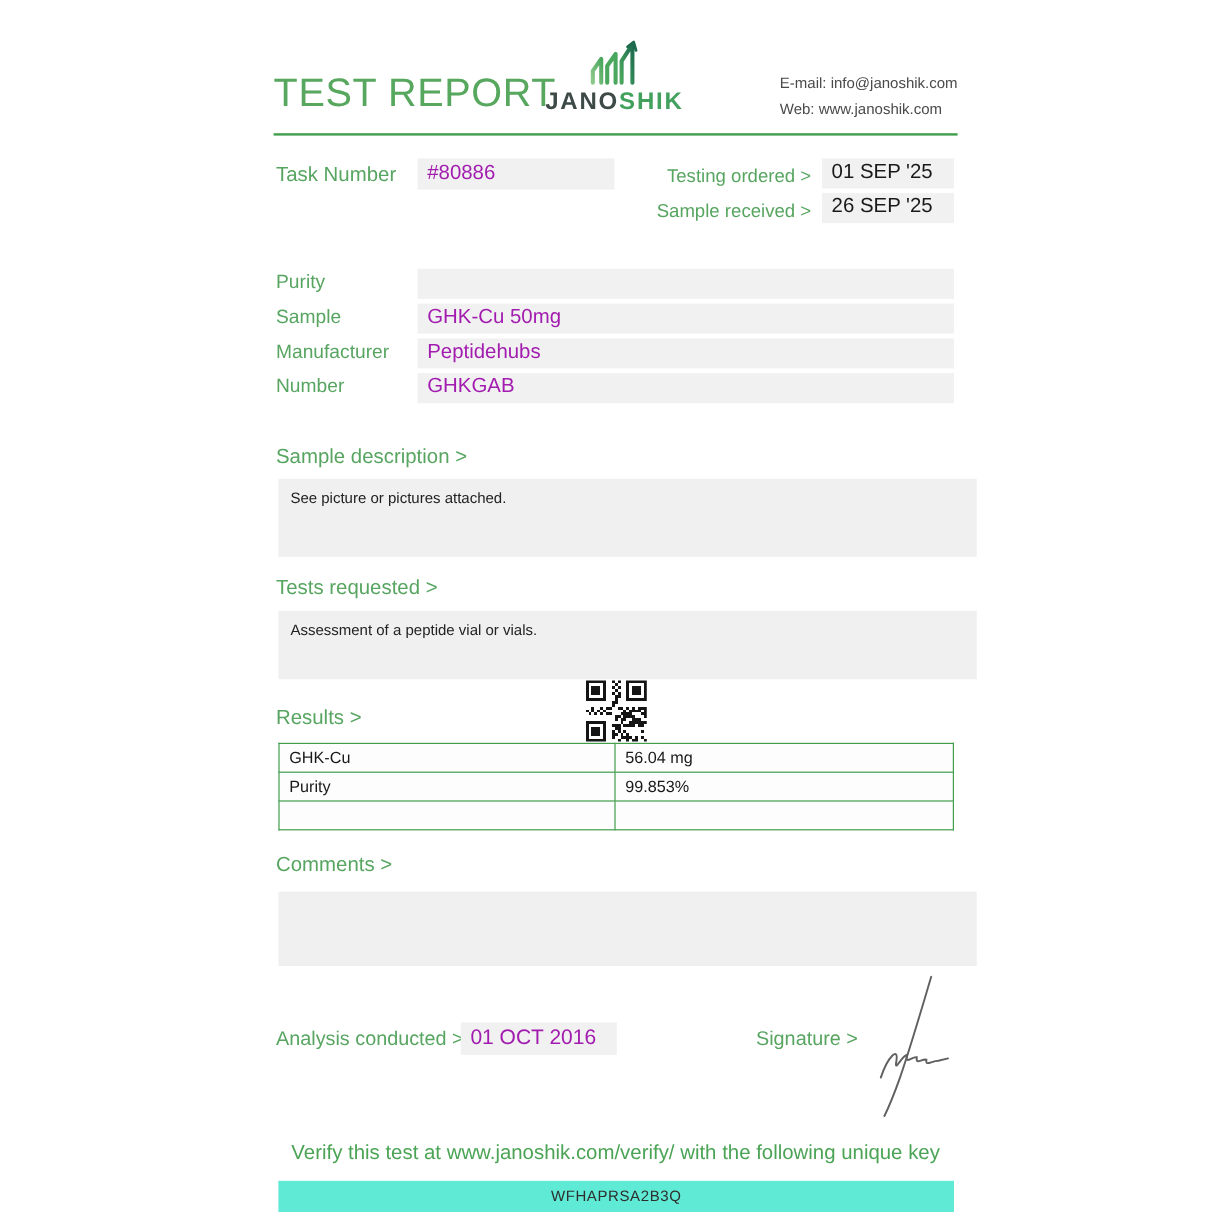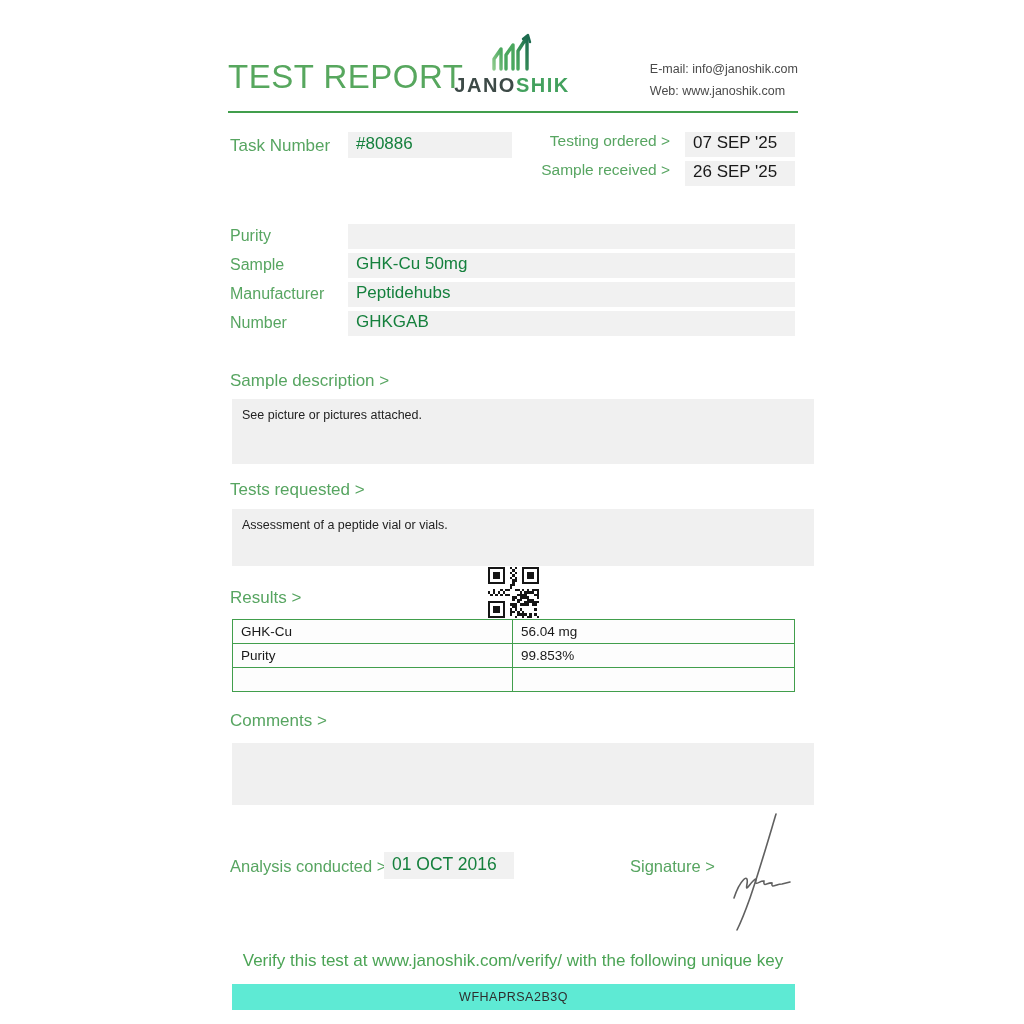--- a/index.html
+++ b/index.html
@@ -15,26 +15,26 @@
   .report-title { left:228px; top:58px; font-size:33px; letter-spacing:.5px; color:#57a75e; font-weight:400; }
   .logo { left:452px; top:33px; width:120px; text-align:center; }
   .logo svg { display:block; margin:0 auto; }
   .brand-text { font-size:20px; font-weight:700; letter-spacing:1.5px; color:#3d4a47; margin-top:1px; }
   .brand-text .green-part { color:#43a15e; }
   .contact { right:226px; top:59px; text-align:left; font-size:12.5px; color:#4a4a4a; line-height:1.75; }
   .topline { left:228px; top:111px; width:570px; height:2px; background:#419e4c; }
 
   
   .glabel { color:#57a561; font-size:16.5px; white-space:nowrap; }
-  .vbox { background:#f1f1f1; font-size:17px; color:#15803d; padding:2px 8px 0 8px; }
+  .vbox { background:#f1f1f1; font-size:17px; color:#a21caf; padding:2px 8px 0 8px; }
 
   .task-label { left:230px; top:136px; font-size:17px; }
   .task-box { left:348px; top:132px; width:164px; height:26px; }
 
-  .daterow { right:229px; display:flex; align-items:flex-start; gap:15px; }
+  .daterow { right:229px; display:flex; align-items:flex-end; gap:9px; }
   .daterow .glabel { font-size:15.5px; }
   .datebox { width:110px; height:25px; background:#f1f1f1; font-size:17px; color:#191919; padding:1px 0 0 8px; }
   .daterow1 { top:132px; } .daterow2 { top:161px; }
 
   .frow-label { left:230px; font-size:16px; }
   .frow-box { left:348px; width:447px; height:25px; padding-top:1px; }
 
   .sechead { left:230px; font-size:17px; }
   .graybox { left:232px; width:582px; background:#f0f0f0; font-size:12.5px; color:#222222; padding:9px 10px; }
 
@@ -88,21 +88,21 @@
     <div>Web: www.janoshik.com</div>
   </div>
 
   <div class="abs topline"></div>
 
   <div class="abs glabel task-label">Task Number</div>
   <div class="abs vbox task-box">#80886</div>
 
   <div class="abs daterow daterow1">
     <span class="glabel">Testing ordered &gt;</span>
-    <span class="datebox">07 SEP '25</span>
+    <span class="datebox">01 SEP '25</span>
   </div>
   <div class="abs daterow daterow2">
     <span class="glabel">Sample received &gt;</span>
     <span class="datebox">26 SEP '25</span>
   </div>
 
   <div class="abs glabel frow-label" style="top:227px">Purity</div>
   <div class="abs vbox frow-box" style="top:224px"></div>
 
   <div class="abs glabel frow-label" style="top:256px">Sample</div>

